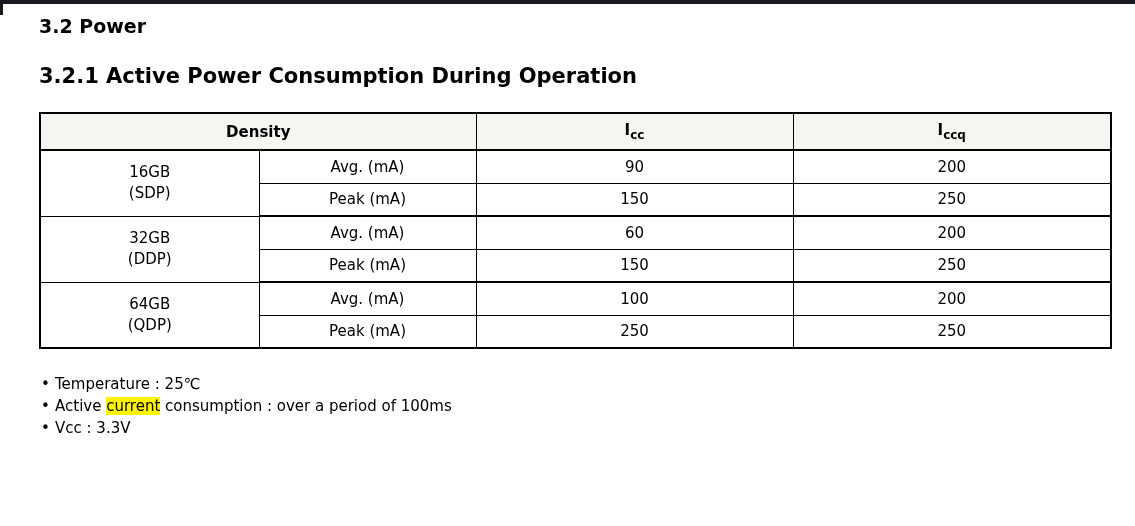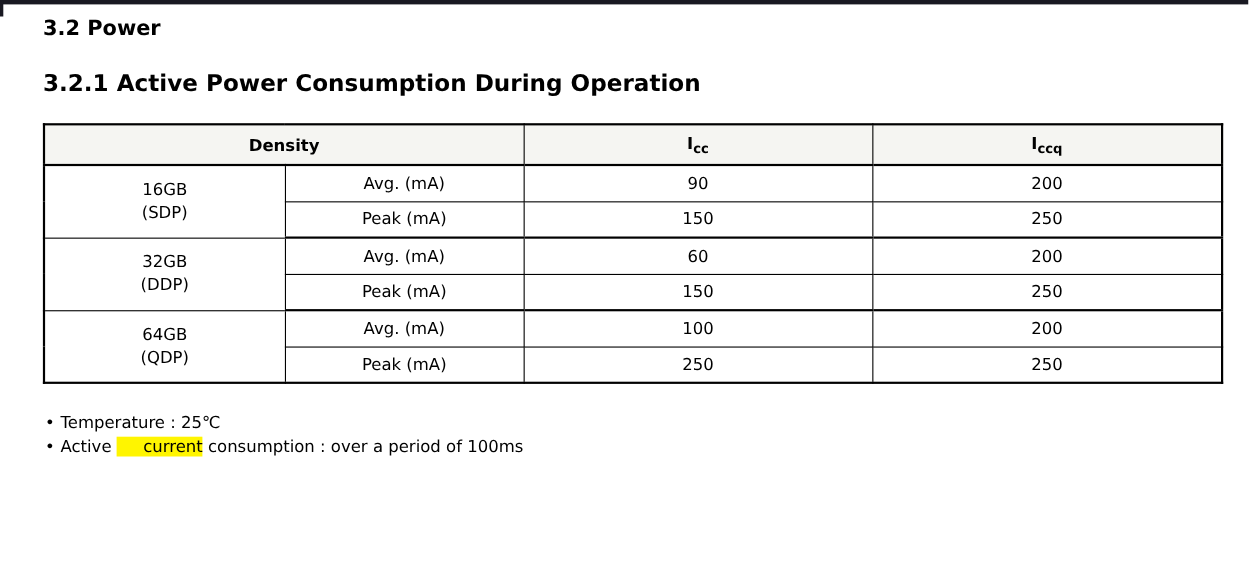--- a/index.html
+++ b/index.html
@@ -74,21 +74,21 @@
 
   ul.notes {
     list-style: none;
     margin: 24px 0 0 0;
     padding: 0 0 0 2px;
     font-size: 15px;
     line-height: 22px;
   }
   ul.notes li { white-space: pre-wrap; }
   .bullet-glyph { display: inline-block; width: 14px; }
-  .hl { background: #fff500; padding-left: 24px; }
+  .hl { background: #fff500; }
 </style>
 </head>
 <body>
 
 <div class="top-border"></div>
 <div class="corner-stub"></div>
 
 <div class="content">
 
   <h1 class="section-title">3.2 Power</h1>
@@ -150,15 +150,16 @@
         <td>Peak (mA)</td>
         <td>250</td>
         <td>250</td>
       </tr>
     </tbody>
   </table>
 
   <ul class="notes">
     <li><span class="bullet-glyph">•</span><span>Temperature : 25℃</span></li>
     <li><span class="bullet-glyph">•</span><span>Active </span><span class="hl">current</span><span> consumption : over a period of 100ms</span></li>
+    <li><span class="bullet-glyph">•</span><span>Vcc : 3.3V</span></li>
   </ul>
 
 </div>
 
 </body></html>

